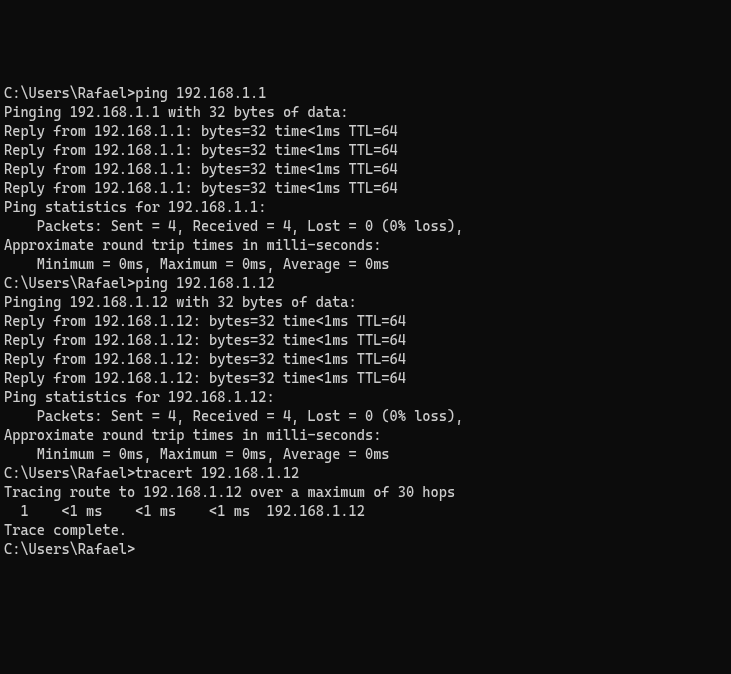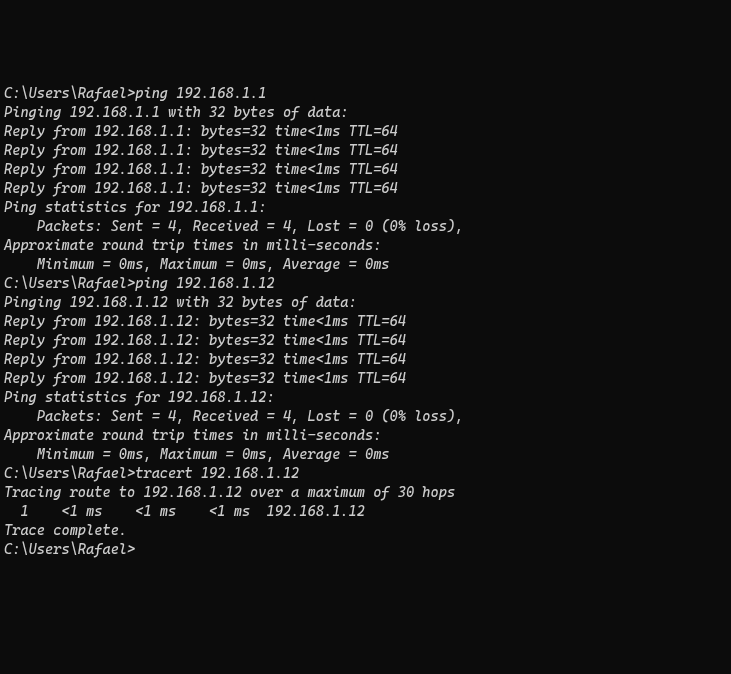--- a/index.html
+++ b/index.html
@@ -8,21 +8,21 @@
       color: #cccccc;
       font-family: Consolas, 'Cascadia Mono', 'Courier New', monospace;
       font-size: 14px;
       line-height: 19px;
       padding: 8px 4px;
       width: 731px;
       height: 674px;
       white-space: pre;
       overflow: hidden;
     }
-    .line { display: block; font-style: italic; }
+    .line { display: block; }
     .cursor {
       display: inline-block;
       width: 8px;
       height: 16px;
       background: #cccccc;
       vertical-align: text-bottom;
       animation: blink 1s step-end infinite;
     }
     @keyframes blink { 50% { opacity: 0; } }
   </style>

